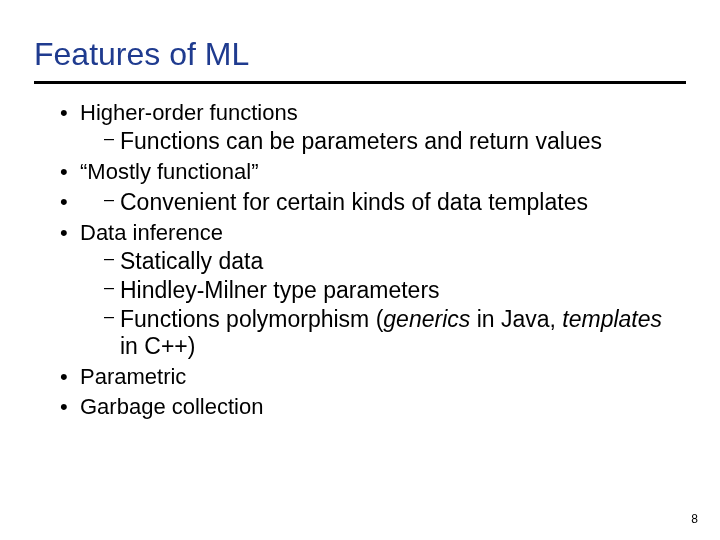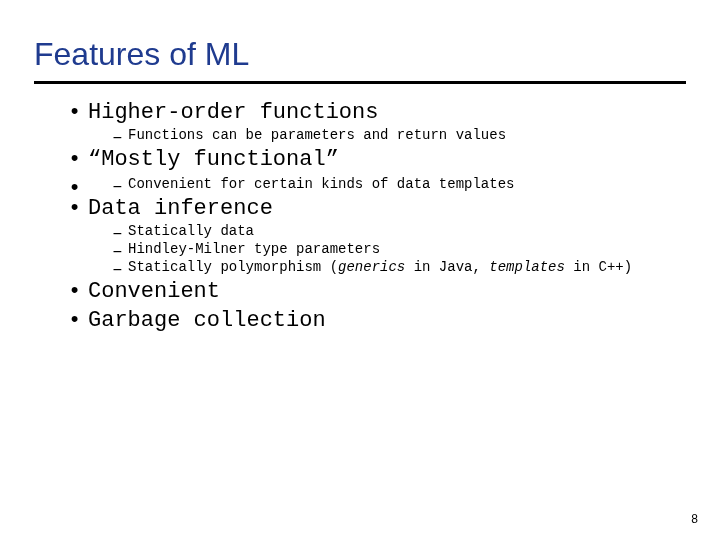--- a/index.html
+++ b/index.html
@@ -21,23 +21,22 @@
   }
   .title {
     font-size: 32px;
     color: #1f3b8f;
     padding-bottom: 8px;
     border-bottom: 3px solid #000000;
     margin-bottom: 16px;
   }
   ul.level1 {
     list-style: none;
-    margin: 16px;
+    margin: 8px;
     padding: 0 0 0 18px;
-    font-family: Liberation Mono, monospace;
   }
   ul.level1 > li {
     position: relative;
     font-size: 22px;
     margin: 4px 0 2px 0;
     padding-left: 20px;
   }
   ul.level1 > li::before {
     content: "•";
     position: absolute;
@@ -45,21 +44,21 @@
     top: 0;
     font-size: 22px;
   }
   ul.level2 {
     list-style: none;
     margin: 2px 0 4px 0;
     padding: 0 0 0 24px;
   }
   ul.level2 > li {
     position: relative;
-    font-size: 14px;
+    font-size: 23px;
     margin: 2px 0;
     padding-left: 16px;
   }
   ul.level2 > li::before {
     content: "–";
     position: absolute;
     left: 0;
     top: 0;
     font-size: 18px;
   }
@@ -97,27 +96,27 @@
         <li>Convenient for certain kinds of data templates</li>
       </ul>
     </li>
 
     <li>
       <span>Data inference</span>
       <ul class="level2">
         <li>Statically data</li>
         <li>Hindley-Milner type parameters</li>
         <li>
-          <span>Statically polymorphism (</span><span class="italic">generics</span><span> in Java, </span><span class="italic">templates</span><span> in C++)</span>
+          <span>Functions polymorphism (</span><span class="italic">generics</span><span> in Java, </span><span class="italic">templates</span><span> in C++)</span>
         </li>
       </ul>
     </li>
 
     <li>
-      <span>Convenient</span>
+      <span>Parametric</span>
     </li>
 
     <li>
       <span>Garbage collection</span>
     </li>
 
   </ul>
 
   <div class="page-num">8</div>
 </div>

